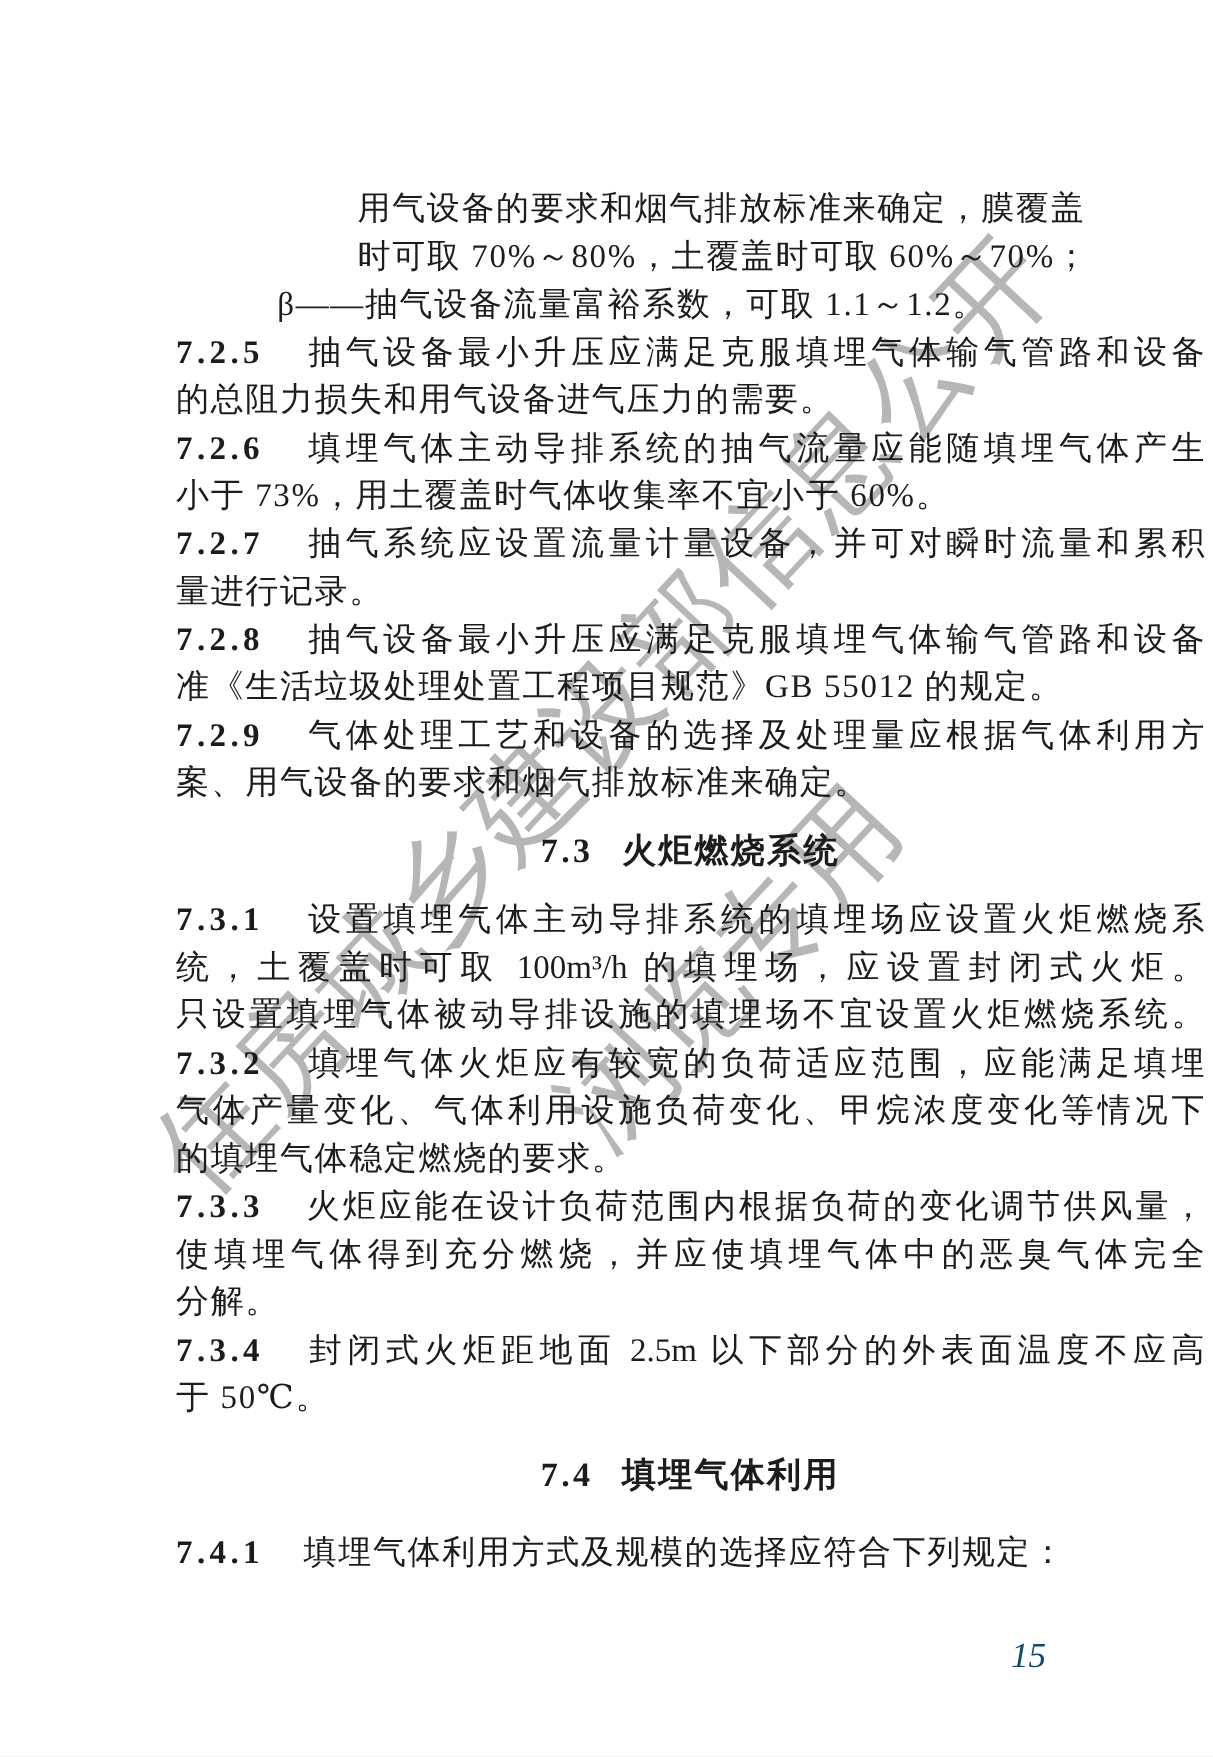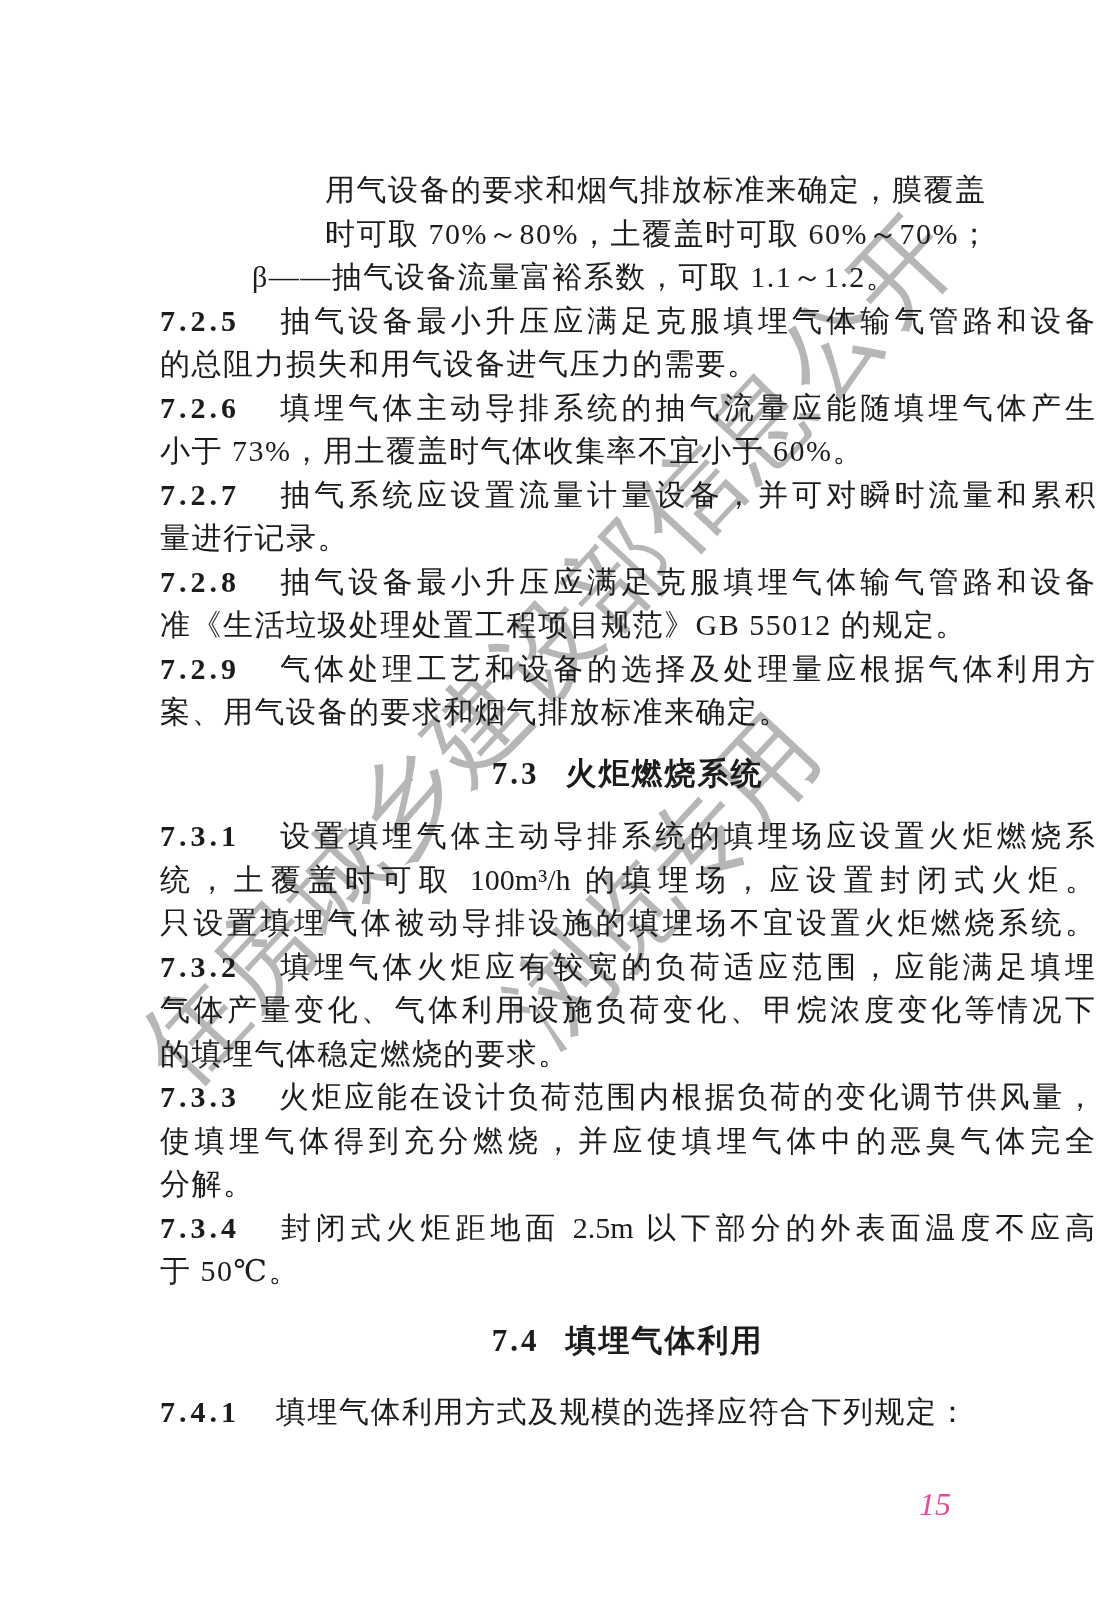--- a/index.html
+++ b/index.html
@@ -24,21 +24,21 @@
   .wm{
     position:absolute;z-index:0;white-space:nowrap;
     font-family:"Liberation Serif","DejaVu Serif",serif;
     transform:translate(-50%,-50%) rotate(-47deg);
     pointer-events:none;
   }
   .wm1{left:550px;top:650px;font-size:100px;letter-spacing:4px;}
   .wm2{left:665px;top:880px;font-size:100px;letter-spacing:0;}
   .pagenum{
     position:absolute;left:900px;top:1486px;width:70px;text-align:center;
-    font-size:32px;font-style:italic;z-index:1;color:#ec4899;
+    font-size:32px;font-style:italic;z-index:1;color:#0c4a6e;
   }
 </style>
 </head>
 <body>
 
 <div class="page">
 
   <div class="wm wm1" style="color:#b6b6b6;">住房城乡建设部信息公开</div>
   <div class="wm wm2" style="color:#b6b6b6;">浏览专用</div>
 

